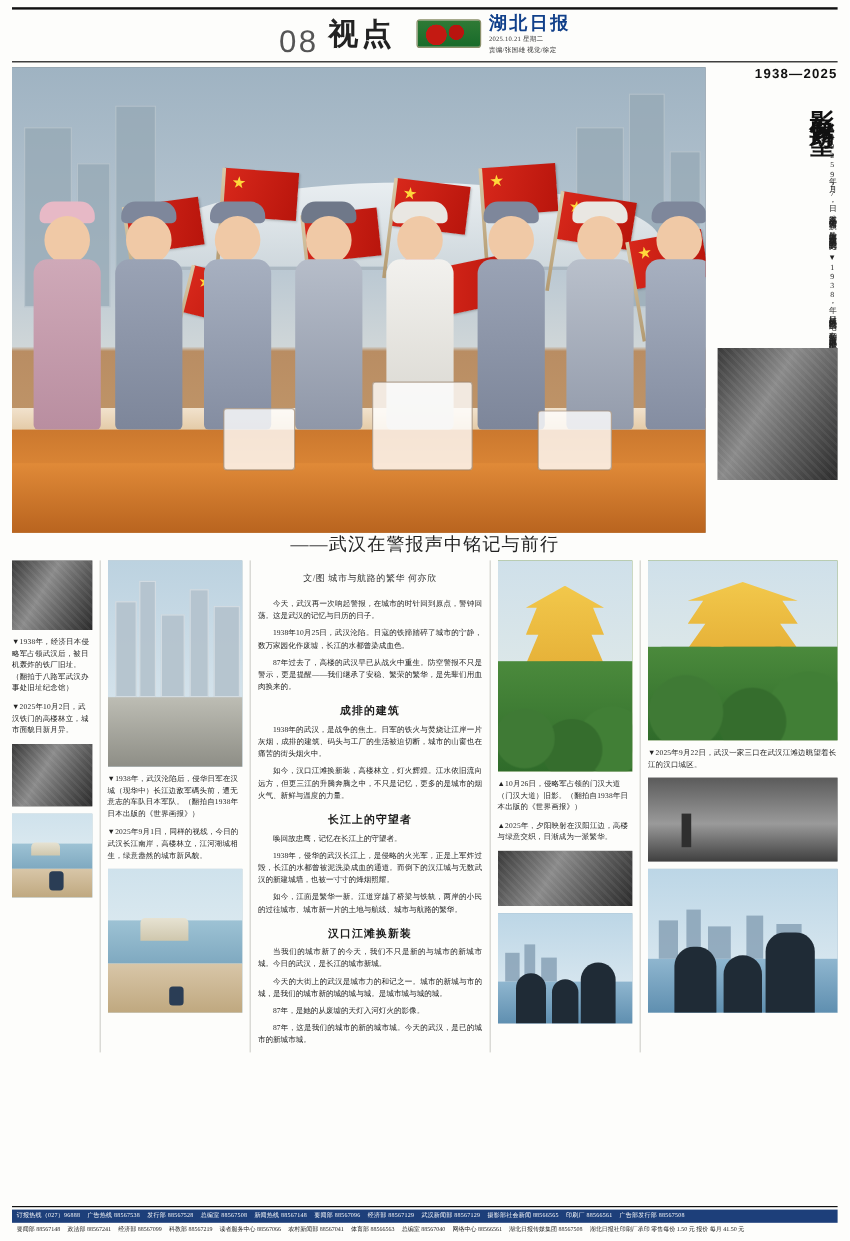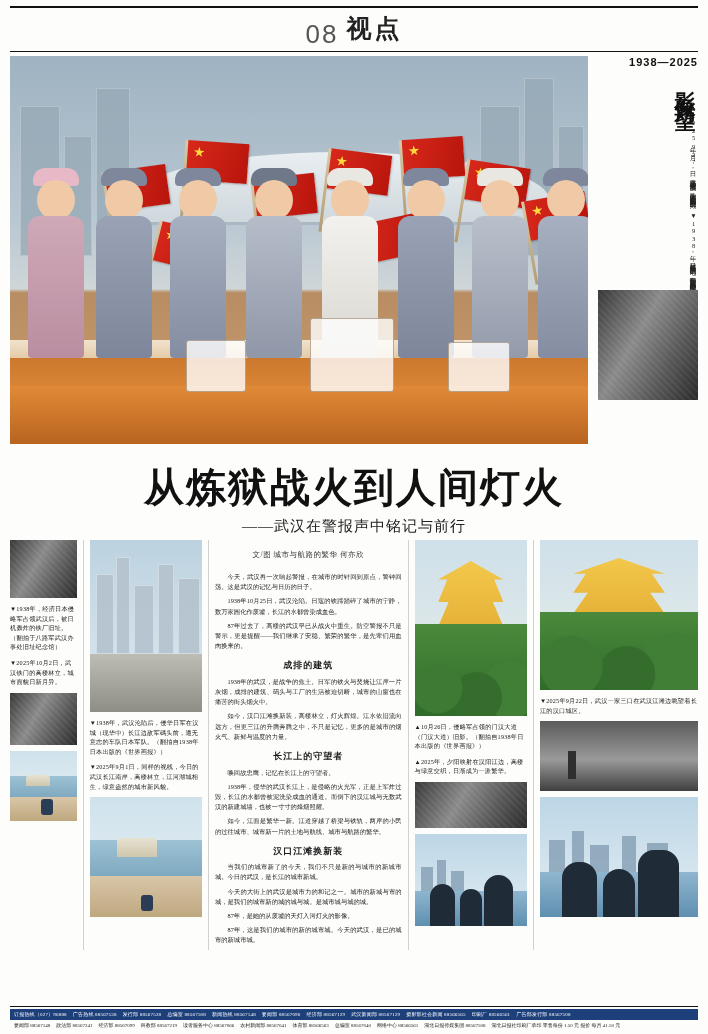--- a/index.html
+++ b/index.html
@@ -228,20 +228,28 @@
 </style>
 </head>
 <body>
 
 <div class="page">
 
   <div class="masthead">
     <div class="masthead-rule-top"></div>
     <div class="page-num">08</div>
     <div class="section-title">视点</div>
+    <div class="logo-wrap">
+      <div class="logo-emblem"></div>
+      <div class="logo-right">
+        <div class="paper-name">湖北日报</div>
+        <div class="paper-meta">2025.10.21 星期二</div>
+        <div class="paper-meta">责编/张国雄  视觉/徐定</div>
+      </div>
+    </div>
     <div class="masthead-rule-bot"></div>
   </div>
 
   <div class="content">
 
     <div class="hero-row">
       <div class="hero-photo">
         <div class="sky"></div>
         <div class="buildings">
           <div class="bldg" style="left:10px;width:40px;height:150px"></div>
@@ -322,21 +330,20 @@
         <div class="side-block">
           <div class="cap-v">▼1938年，被日机炸毁的武汉民宅。（翻拍于八路军武汉办事处旧址纪念馆）</div>
         </div>
         <div class="bw-photo" style="width:100px;height:110px;margin-left:auto">
           <div class="n1"></div>
             <div class="n2"></div>
         </div>
       </div>
     </div>
 
-    <div class="headline">从炼狱战火到人间灯火</div>
     <div class="subhead">——武汉在警报声中铭记与前行</div>
 
     <div class="lower">
 
       <div class="col col-a">
         <div class="bw-photo" style="height:58px">
             <div class="n1"></div>
             <div class="n2"></div>
           </div>
         <div class="cap-h">▼1938年，经济日本侵略军占领武汉后，被日机轰炸的铁厂旧址。（翻拍于八路军武汉办事处旧址纪念馆）</div>

